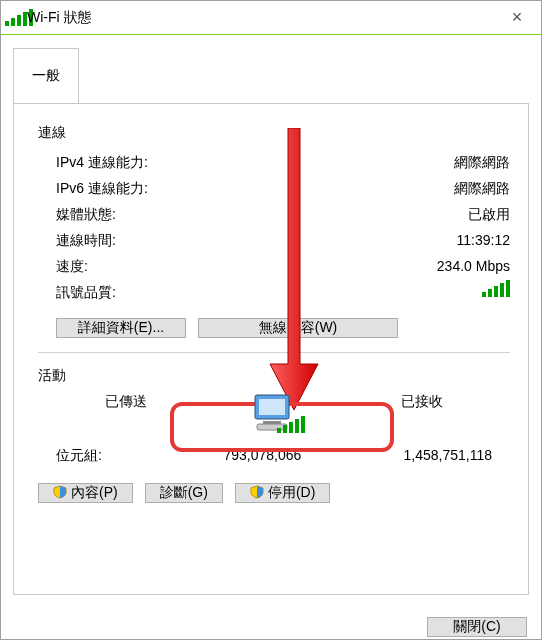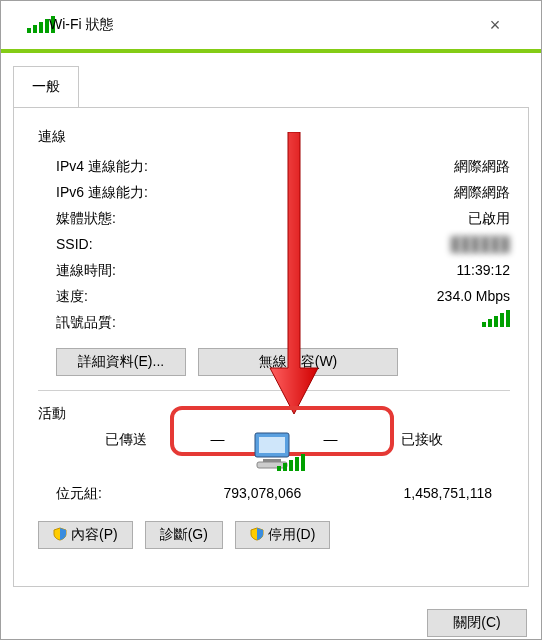--- a/index.html
+++ b/index.html
@@ -12,31 +12,31 @@
     width: 542px;
     height: 640px;
     border: 1px solid #a0a0a0;
     display: flex;
     flex-direction: column;
     overflow: hidden;
   }
   .titlebar {
     display: flex;
     align-items: center;
-    padding: 4px 26px;
-    height: 52px;
-    border-bottom: 4px solid #84cc16;
+    padding: 4px 4px;
+    height: 34px;
+    border-bottom: 1px solid #84cc16;
   }
   .titlebar .title-icon { width: 16px; height: 16px; margin-right: 6px; }
   .title-text { flex: 1; font-size: 14px; }
   .close-x { width: 40px; text-align: center; font-size: 18px; color: #555; cursor: default; font-family: Arial; }
   .dialog-body { padding: 12px; flex: 1; display: flex; flex-direction: column; }
   .tabstrip { display: flex; border-bottom: 1px solid #c8c8c8; margin-bottom: -1px; }
   .tab {
-    padding: 11px 18px;
+    padding: 18px 18px;
     border: 1px solid #c8c8c8;
     border-bottom: 1px solid #fff;
     background: #fff;
     font-size: 14px;
     position: relative;
     top: 1px;
   }
   .tabpanel {
     border: 1px solid #c8c8c8;
     flex: 1;
@@ -48,21 +48,21 @@
   .kv .k { flex: 0 0 140px; }
   .kv .v { flex: 1; text-align: right; }
   .signal { display: inline-flex; align-items: flex-end; gap: 2px; height: 16px; }
   .signal span { width: 4px; background: #00a000; display: inline-block; }
   .signal.s1 span:nth-child(1){height:5px}
   .signal.s1 span:nth-child(2){height:8px}
   .signal.s1 span:nth-child(3){height:11px}
   .signal.s1 span:nth-child(4){height:14px}
   .signal.s1 span:nth-child(5){height:17px}
   .btn {
-    height: 28px;
+    height: 20px;
     border: 1px solid #adadad;
     background: #e1e1e1;
     font-family: inherit;
     font-size: 14px;
     padding: 0 14px;
     cursor: default;
     display: inline-flex;
     align-items: center;
     justify-content: center;
     gap: 4px;
@@ -155,24 +155,20 @@
       <span class="k">IPv4 連線能力:</span>
       <span class="v">網際網路</span>
     </div>
     <div class="kv">
       <span class="k">IPv6 連線能力:</span>
       <span class="v">網際網路</span>
     </div>
     <div class="kv">
       <span class="k">媒體狀態:</span>
       <span class="v">已啟用</span>
-    </div>
-    <div class="kv">
-      <span class="k">SSID:</span>
-      <span class="v blurval">██████</span>
     </div>
     <div class="kv">
       <span class="k">連線時間:</span>
       <span class="v">11:39:12</span>
     </div>
     <div class="kv">
       <span class="k">速度:</span>
       <span class="v">234.0 Mbps</span>
     </div>
     <div class="kv">

